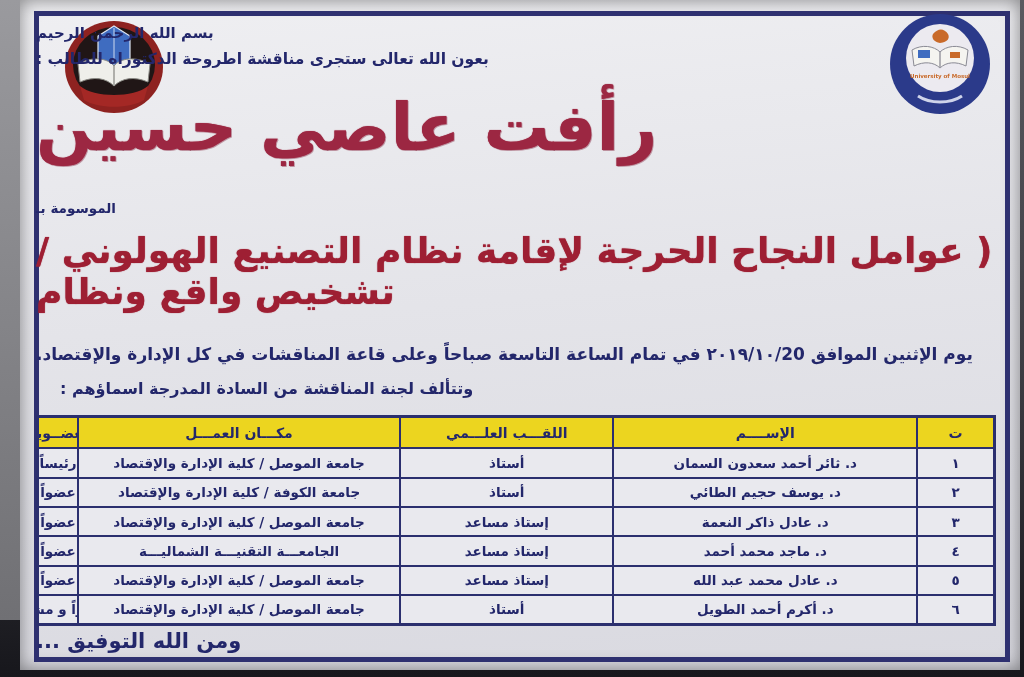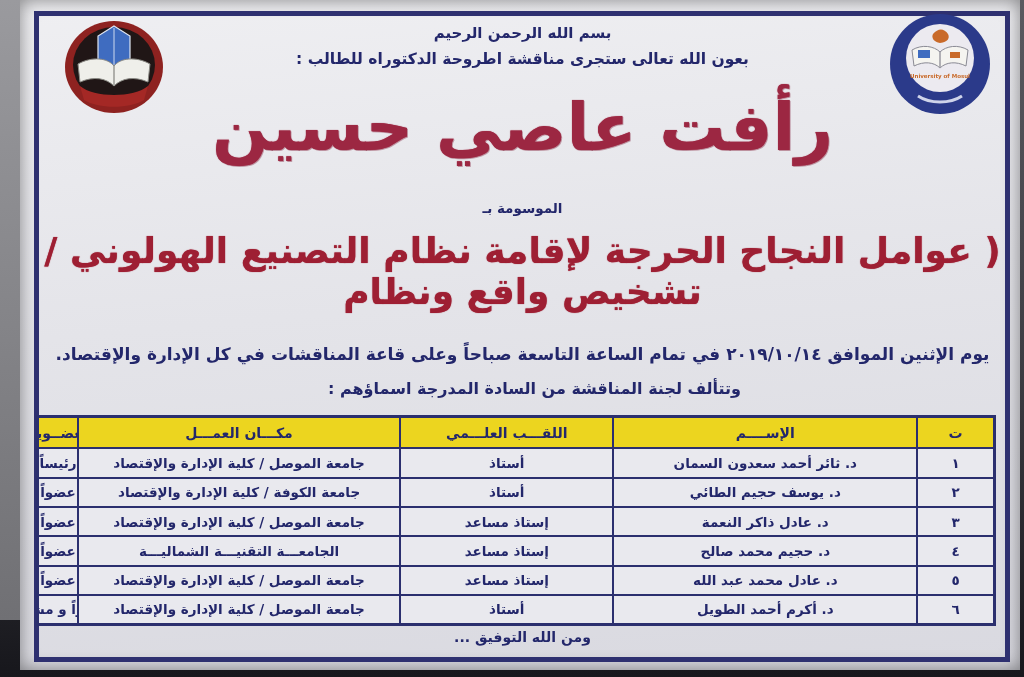--- a/index.html
+++ b/index.html
@@ -23,40 +23,40 @@
   
   .banner{
     position:absolute;left:20px;top:0;right:4px;bottom:7px;
     background:linear-gradient(175deg,#efeff2 0%,#e4e4e9 45%,#d9d9e0 100%);
     box-shadow:0 0 18px rgba(0,0,0,.45) inset;
   }
   .frame{
     position:absolute;left:14px;top:11px;right:10px;bottom:8px;
     border:5px solid #2e3070;
   }
-  .center-text{position:absolute;left:5px;right:0;text-align:center;direction:rtl;}
+  .center-text{position:absolute;left:16px;right:0;text-align:left;direction:rtl;}
   .navy{color:#23276b;}
   .bold{font-weight:700;}
 
   .bismillah{top:24px;font-size:15px;letter-spacing:.5px;}
   .announce{top:50px;font-size:15.5px;}
   .big-name{
     top:72px;font-size:66px;line-height:112px;font-weight:700;
     color:#9c2742;text-shadow:0 0 1px #9c2742,1px 1px 0 rgba(120,20,45,.35);
   }
   .titled{top:200px;font-size:13.5px;}
   .thesis1{top:230px;}
   .thesis2{top:285px;}
   .thesis1,.thesis2{
     font-size:36px;font-weight:700;color:#9e1f33;
     text-shadow:0 0 1px #9e1f33;
   }
   .schedule{top:344px;font-size:17px;}
   .committee{top:379px;font-size:16px;margin-left:24px;}
-  .closing{top:629px;font-size:14px;}
+  .closing{top:629px;font-size:21px;}
 
   
   .logo{position:absolute;}
   .logo-left{left:44px;top:20px;width:100px;height:95px;}
   .logo-right{right:28px;top:12px;width:104px;height:104px;}
 
   
   .ctable{
     position:absolute;direction:rtl;
     left:16px;right:24px;top:415px;height:205px;
@@ -114,21 +114,21 @@
         <text x="52" y="66" text-anchor="middle" font-size="5.5" fill="#c96a2a" font-weight="bold">University of Mosul</text>
         <path d="M30,84 C42,92 62,92 74,84" stroke="#cfd4ea" stroke-width="3" fill="none"></path>
       </svg>
     </div>
 
     <div class="center-text navy bold bismillah">بسم الله الرحمن الرحيم</div>
     <div class="center-text navy bold announce">بعون الله تعالى ستجرى مناقشة اطروحة الدكتوراه للطالب :</div>
     <div class="center-text big-name">رأفت عاصي حسين</div>
     <div class="center-text navy bold titled">الموسومة بـ</div>
     <div class="center-text thesis1">( عوامل النجاح الحرجة لإقامة نظام التصنيع الهولوني / تشخيص واقع ونظام</div>
-    <div class="center-text navy bold schedule">يوم الإثنين الموافق ٢٠١٩/١٠/١٤ في تمام الساعة التاسعة صباحاً وعلى قاعة المناقشات في كل الإدارة والإقتصاد.</div>
+    <div class="center-text navy bold schedule">يوم الإثنين الموافق ٢٠١٩/١٠/20 في تمام الساعة التاسعة صباحاً وعلى قاعة المناقشات في كل الإدارة والإقتصاد.</div>
     <div class="center-text navy bold committee">وتتألف لجنة المناقشة من السادة المدرجة اسماؤهم :</div>
 
     <div class="ctable">
       <div class="trow head">
         <div class="cell c-no">ت</div>
         <div class="cell c-name">الإســــم</div>
         <div class="cell c-title">اللقـــب العلـــمي</div>
         <div class="cell c-work">مكـــان العمـــل</div>
         <div class="cell c-member">العضــويـة</div>
       </div>
@@ -152,21 +152,21 @@
       <div class="trow">
         <div class="cell c-no">٣</div>
         <div class="cell c-name">د. عادل ذاكر النعمة</div>
         <div class="cell c-title">إستاذ مساعد</div>
         <div class="cell c-work">جامعة الموصل / كلية الإدارة والإقتصاد</div>
         <div class="cell c-member">عضواً</div>
       </div>
 
       <div class="trow">
         <div class="cell c-no">٤</div>
-        <div class="cell c-name">د. حجيم محمد صالح</div>
+        <div class="cell c-name">د. ماجد محمد أحمد</div>
         <div class="cell c-title">إستاذ مساعد</div>
         <div class="cell c-work">الجامعـــة التقنيـــة الشماليـــة</div>
         <div class="cell c-member">عضواً</div>
       </div>
 
       <div class="trow">
         <div class="cell c-no">٥</div>
         <div class="cell c-name">د. عادل محمد عبد الله</div>
         <div class="cell c-title">إستاذ مساعد</div>
         <div class="cell c-work">جامعة الموصل / كلية الإدارة والإقتصاد</div>

